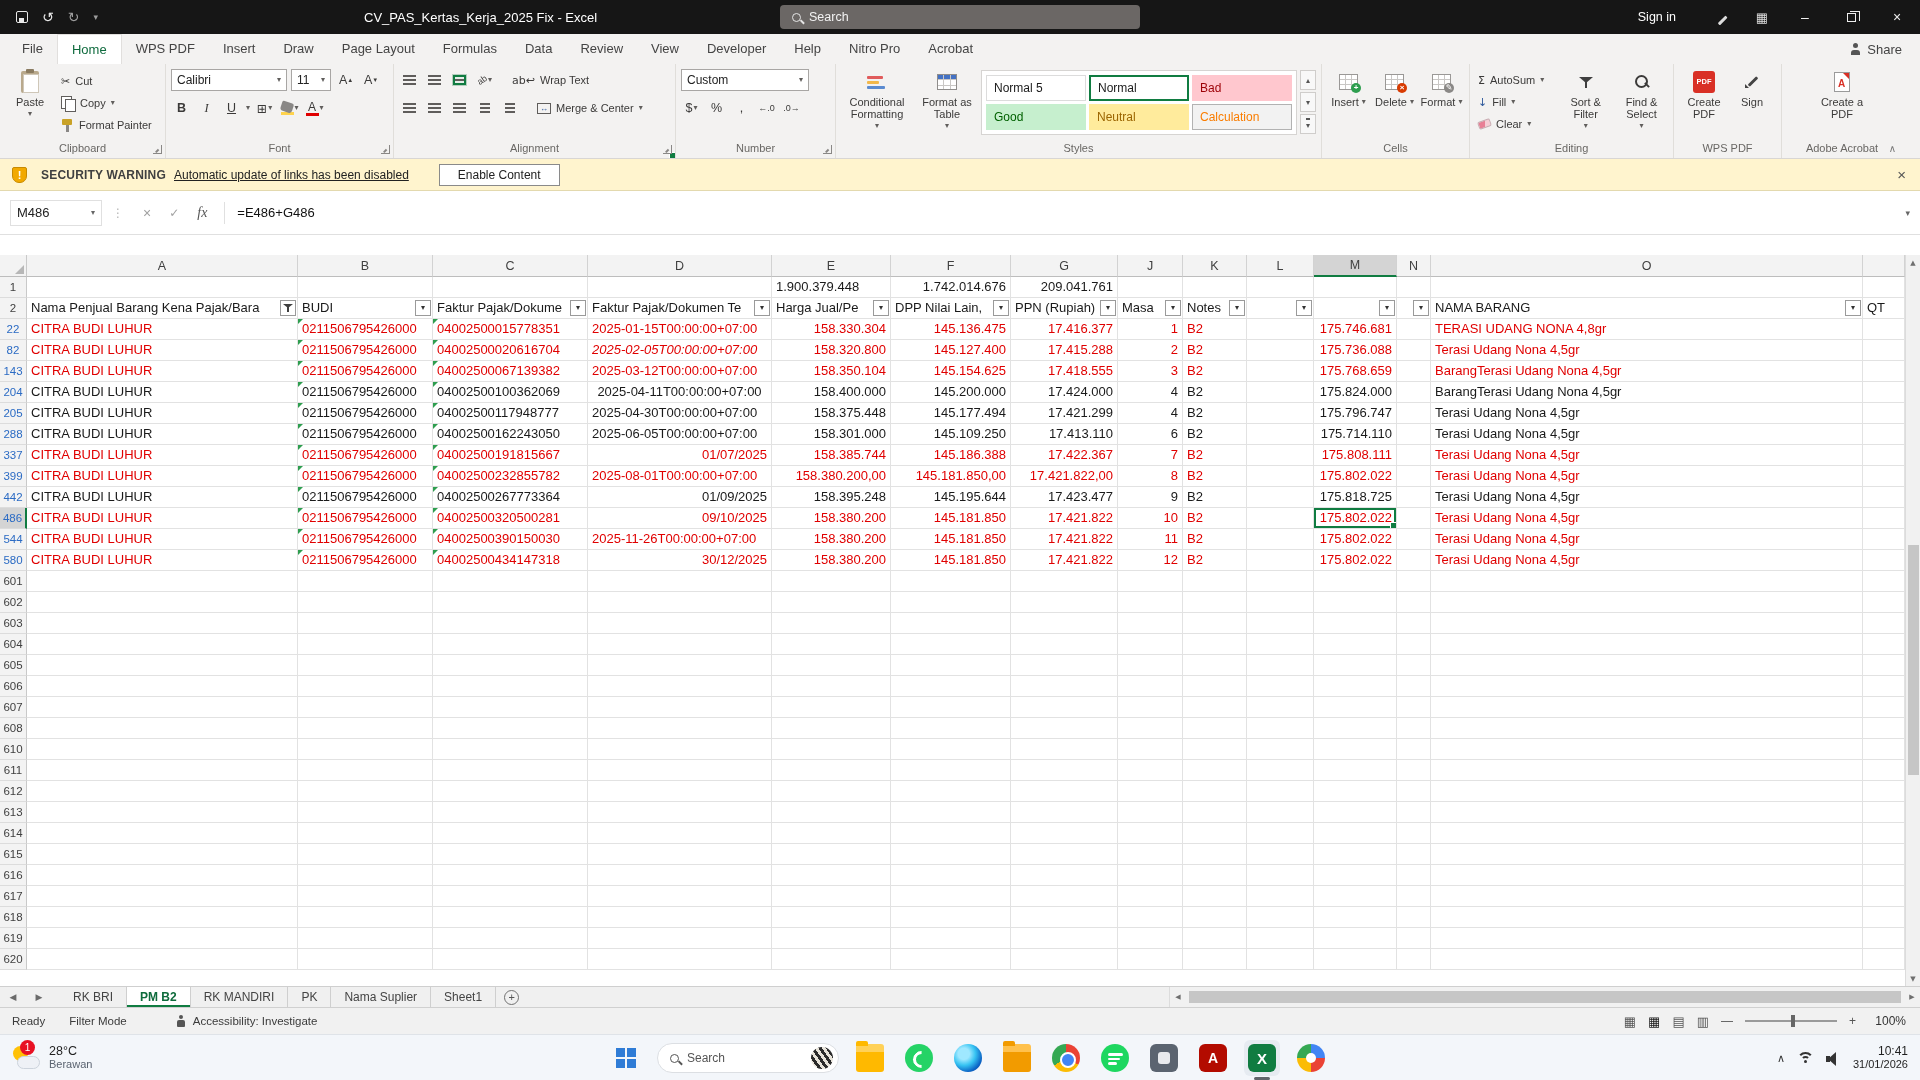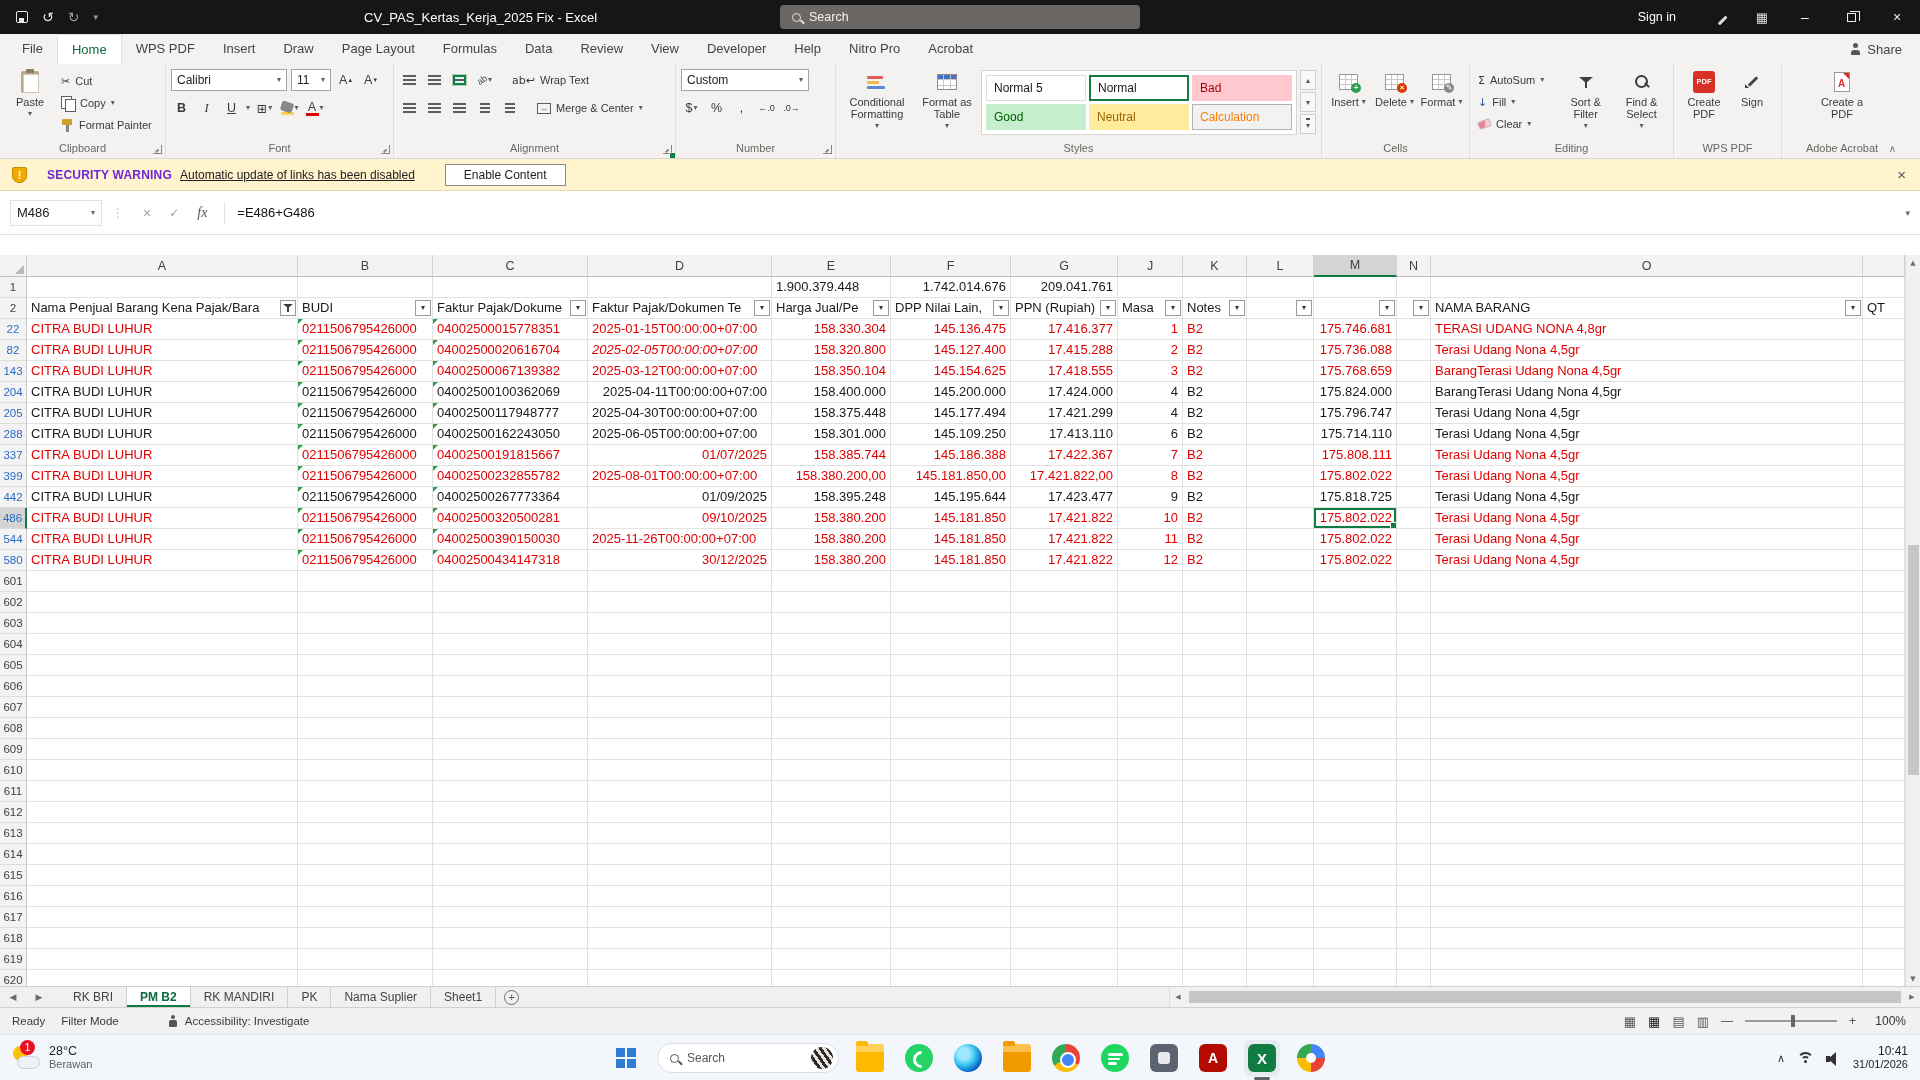--- a/index.html
+++ b/index.html
@@ -102,21 +102,21 @@
   .pen-ic::after{content:"";position:absolute;left:1px;bottom:2px;border-left:4px solid #444;border-top:4px solid transparent}
   .adobe-page{width:16px;height:20px;background:#fff;border:1px solid #9a9a9a;position:relative}
   .adobe-page::before{content:"";position:absolute;right:0;top:0;border-left:6px solid transparent;border-top:6px solid #d93025}
   .adobe-page::after{content:"A";position:absolute;left:3px;bottom:1px;font-size:10px;color:#d93025;font-weight:bold}
   .bucket{width:12px;height:10px;background:#8a8886;transform:rotate(18deg);border-radius:2px 2px 3px 3px;display:inline-block}
   .collapse-rib{position:absolute;right:6px;bottom:4px;font-size:10px;color:#777}
 
   
   #secbar{position:absolute;top:159px;left:0;width:1920px;height:32px;background:#fff4ce;border-bottom:1px solid #e3d9ae;display:flex;align-items:center;padding-left:12px}
   .shield{width:15px;height:16px;background:#f2a900;border:1px solid #c88a00;border-radius:2px 2px 7px 7px;color:#fff;font-size:11px;font-weight:bold;text-align:center;line-height:14px}
-  .sec-badge{font-weight:bold;font-size:12px;margin-left:20px;color:#6d28d9;letter-spacing:.2px}
+  .sec-badge{font-weight:bold;font-size:12px;margin-left:14px;color:#404040;letter-spacing:.2px}
   .sec-msg{font-size:12px;margin-left:8px;text-decoration:underline;color:#222}
   .sec-btn{margin-left:30px;border:1px solid #8a8a8a;background:#fff;padding:3px 18px;font-size:12px;font-family:inherit;color:#222}
   .sec-close{margin-left:auto;margin-right:14px;font-size:15px;color:#555}
 
   
   #fbar{position:absolute;top:191px;left:0;width:1920px;height:64px;background:#fff}
   .fb-strip{display:flex;align-items:center;height:44px;border-bottom:1px solid #e0e0e0;padding-left:10px}
   .namebox{width:92px;height:26px;display:flex;align-items:center;justify-content:space-between;padding:8px 6px;font-size:13px;border:1px solid #e0e0e0}
   .nb-dda{font-size:8px;color:#666}
   .fb-dots{color:#b7b7b7;font-size:12px;margin:0 10px}
@@ -163,21 +163,21 @@
   #sheet-tabs{display:flex;margin-left:8px}
   .stab{padding:0 13px;font-size:12px;color:#444;line-height:20px;border-right:1px solid #cfcfcf;white-space:nowrap}
   .stab.active{background:#fff;color:#0e6b3c;font-weight:bold;box-shadow:inset 0 -2px 0 #107c41}
   .newsheet{width:15px;height:15px;border:1px solid #707070;border-radius:50%;font-size:11px;line-height:13px;text-align:center;color:#555;margin:3px 0 0 8px}
   #hscroll{position:absolute;right:0;top:0;width:751px;height:20px;background:#f1f1f1;border-left:1px solid #dcdcdc;display:flex;align-items:center}
   .hs-arrow{width:16px;text-align:center;font-size:7px;color:#6f6f6f}
   .hs-thumb{height:12px;background:#c6c6c6;flex:1;margin:0 3px}
 
   
   #statusbar{position:absolute;top:1007px;left:0;width:1920px;height:27px;background:#f1f1f1;border-top:1px solid #d0d0d0;display:flex;align-items:center;padding-left:12px;font-size:11.5px;color:#3b3b3b}
-  .sb-item+.sb-item{margin-left:16px}
+  .sb-item+.sb-item{margin-left:24px}
   .sb-acc{margin-left:48px;display:flex;gap:6px;align-items:center}
   .acc-icon{width:12px;height:13px;position:relative;display:inline-block}
   .acc-icon::before{content:"";position:absolute;top:0;left:4px;width:4px;height:4px;border-radius:50%;background:#555}
   .acc-icon::after{content:"";position:absolute;top:5px;left:2px;width:8px;height:7px;border-radius:2px 2px 1px 1px;background:#555}
   .sb-right{margin-left:auto;display:flex;align-items:center;gap:12px;padding-right:14px}
   .sb-ic,.sb-view{font-size:13px;color:#555;font-family:"DejaVu Sans",sans-serif}
   .sb-view.active{color:#1a1a1a}
   .zoom-minus,.zoom-plus{font-size:12px;color:#555}
   .zoom-track{width:92px;height:2px;background:#9a9a9a;position:relative}
   .zoom-mid{position:absolute;left:50%;top:-3px;width:1px;height:8px;background:#9a9a9a}
@@ -749,21 +749,21 @@
         <div class="gcell t-red" style="width: 83px; text-align: right;">175.768.659</div>
         <div class="gcell t-red" style="width: 34px; text-align: left;"></div>
         <div class="gcell t-red" style="width: 432px; text-align: left;">BarangTerasi Udang Nona 4,5gr</div>
         <div class="gcell t-red" style="width: 42px; text-align: left;"></div>
       </div>
       <div class="grow">
         <div class="rn rn-blue">204</div>
         <div class="gcell t-black" style="width: 271px; text-align: left;">CITRA BUDI LUHUR</div>
         <div class="gcell t-black tri" style="width: 135px; text-align: left;">0211506795426000</div>
         <div class="gcell t-black tri" style="width: 155px; text-align: left;">04002500100362069</div>
-        <div class="gcell t-black" style="width: 184px; text-align: right;">2025-04-11T00:00:00+07:00</div>
+        <div class="gcell t-black" style="width: 184px; text-align: center;">2025-04-11T00:00:00+07:00</div>
         <div class="gcell t-black" style="width: 119px; text-align: right;">158.400.000</div>
         <div class="gcell t-black" style="width: 120px; text-align: right;">145.200.000</div>
         <div class="gcell t-black" style="width: 107px; text-align: right;">17.424.000</div>
         <div class="gcell t-black" style="width: 65px; text-align: right;">4</div>
         <div class="gcell t-black" style="width: 64px; text-align: left;">B2</div>
         <div class="gcell t-black" style="width: 67px; text-align: left;"></div>
         <div class="gcell t-black" style="width: 83px; text-align: right;">175.824.000</div>
         <div class="gcell t-black" style="width: 34px; text-align: left;"></div>
         <div class="gcell t-black" style="width: 432px; text-align: left;">BarangTerasi Udang Nona 4,5gr</div>
         <div class="gcell t-black" style="width: 42px; text-align: left;"></div>
@@ -1018,37 +1018,20 @@
         <div class="gcell" style="width: 65px; text-align: right;"></div>
         <div class="gcell" style="width: 64px; text-align: left;"></div>
         <div class="gcell" style="width: 67px; text-align: left;"></div>
         <div class="gcell" style="width: 83px; text-align: right;"></div>
         <div class="gcell" style="width: 34px; text-align: left;"></div>
         <div class="gcell" style="width: 432px; text-align: left;"></div>
         <div class="gcell" style="width: 42px; text-align: left;"></div>
       </div>
       <div class="grow">
         <div class="rn">608</div>
-        <div class="gcell" style="width: 271px; text-align: left;"></div>
-        <div class="gcell" style="width: 135px; text-align: left;"></div>
-        <div class="gcell" style="width: 155px; text-align: left;"></div>
-        <div class="gcell" style="width: 184px; text-align: left;"></div>
-        <div class="gcell" style="width: 119px; text-align: right;"></div>
-        <div class="gcell" style="width: 120px; text-align: right;"></div>
-        <div class="gcell" style="width: 107px; text-align: right;"></div>
-        <div class="gcell" style="width: 65px; text-align: right;"></div>
-        <div class="gcell" style="width: 64px; text-align: left;"></div>
-        <div class="gcell" style="width: 67px; text-align: left;"></div>
-        <div class="gcell" style="width: 83px; text-align: right;"></div>
-        <div class="gcell" style="width: 34px; text-align: left;"></div>
-        <div class="gcell" style="width: 432px; text-align: left;"></div>
-        <div class="gcell" style="width: 42px; text-align: left;"></div>
-      </div>
-      <div class="grow">
-        <div class="rn">609</div>
         <div class="gcell" style="width: 271px; text-align: left;"></div>
         <div class="gcell" style="width: 135px; text-align: left;"></div>
         <div class="gcell" style="width: 155px; text-align: left;"></div>
         <div class="gcell" style="width: 184px; text-align: left;"></div>
         <div class="gcell" style="width: 119px; text-align: right;"></div>
         <div class="gcell" style="width: 120px; text-align: right;"></div>
         <div class="gcell" style="width: 107px; text-align: right;"></div>
         <div class="gcell" style="width: 65px; text-align: right;"></div>
         <div class="gcell" style="width: 64px; text-align: left;"></div>
         <div class="gcell" style="width: 67px; text-align: left;"></div>

